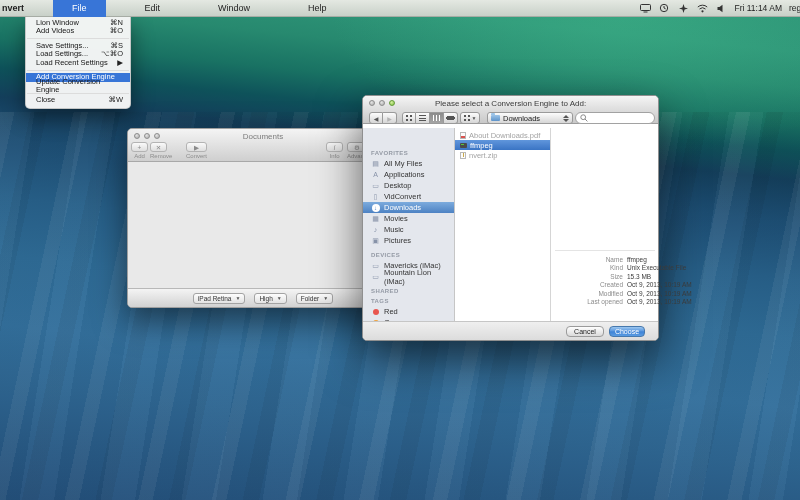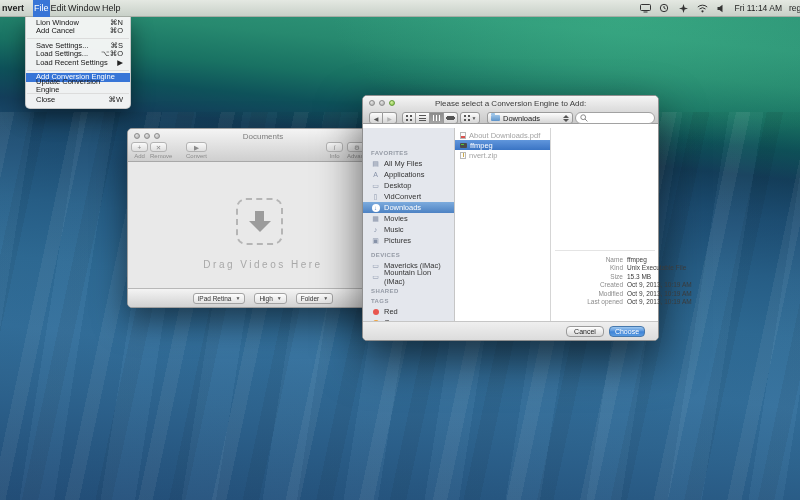--- a/index.html
+++ b/index.html
@@ -18,21 +18,21 @@
       repeating-linear-gradient(99deg, rgba(255,255,255,.03) 0 34px, rgba(0,0,0,.03) 34px 80px);
   }
 
   
   .menubar {
     position:absolute; left:0; top:0; width:800px; height:17px; z-index:50;
     background:linear-gradient(#e4e8e2,#c8d0c8); border-bottom:1px solid rgba(90,100,90,.45);
     display:flex; align-items:center; font-size:9px; color:#1d1d1d;
   }
   .mb-app { font-weight:bold; padding:0 9px 0 2px; }
-  .mb-item { padding:0 1px; height:17px; line-height:17px; }
+  .mb-item { padding:0 19px; height:17px; line-height:17px;margin-left:20px; }
   .mb-item.active { background:#3875d7; color:#fff; }
   .mb-right { margin-left:auto; display:flex; align-items:center; gap:7px; padding-right:0; }
   .mb-ico { display:inline-flex; width:12px; height:12px; align-items:center; justify-content:center; color:#333; }
   .mb-clock { font-size:8.5px; color:#1d1d1d; white-space:nowrap; }
   .mb-user { font-size:8.5px; width:11px; overflow:hidden; white-space:nowrap; }
 
   
   .filemenu {
     position:absolute; left:25px; top:17px; width:106px; z-index:49;
     background:rgba(247,247,247,.97); border:1px solid rgba(0,0,0,.18); border-top:none;
@@ -210,21 +210,21 @@
       <span class="mb-user">reg</span>
     </span>
   </div>
 
   <div class="filemenu">
     <div class="fm-item">
       <span>Lion Window</span>
         <span class="sc">⌘N</span>
     </div>
     <div class="fm-item">
-      <span>Add Cancel</span>
+      <span>Add Videos</span>
         <span class="sc">⌘O</span>
     </div>
     <div class="fm-div"></div>
     <div class="fm-item">
       <span>Save Settings...</span>
         <span class="sc">⌘S</span>
     </div>
     <div class="fm-item">
       <span>Load Settings...</span>
         <span class="sc">⌥⌘O</span>
@@ -273,27 +273,20 @@
         <div class="tbtn" style="left:198px">
           <div class="face" style="font-style:italic">i</div>
           <div class="lbl">Info</div>
         </div>
         <div class="tbtn" style="left:219px;width:20px">
           <div class="face">⚙</div>
           <div class="lbl">Advanced</div>
         </div>
       </div>
     </div>
-    <div class="vc-body">
-      <div class="dropzone">
-        <span class="dz-shaft"></span>
-        <span class="dz-head"></span>
-      </div>
-      <div class="dz-text">Drag Videos Here</div>
-    </div>
     <div class="vc-bottom">
       <div class="preset">
         <span>iPad Retina</span>
           <span class="car">▼</span>
       </div>
       <div class="preset">
         <span>High</span>
           <span class="car">▼</span>
       </div>
       <div class="preset">

